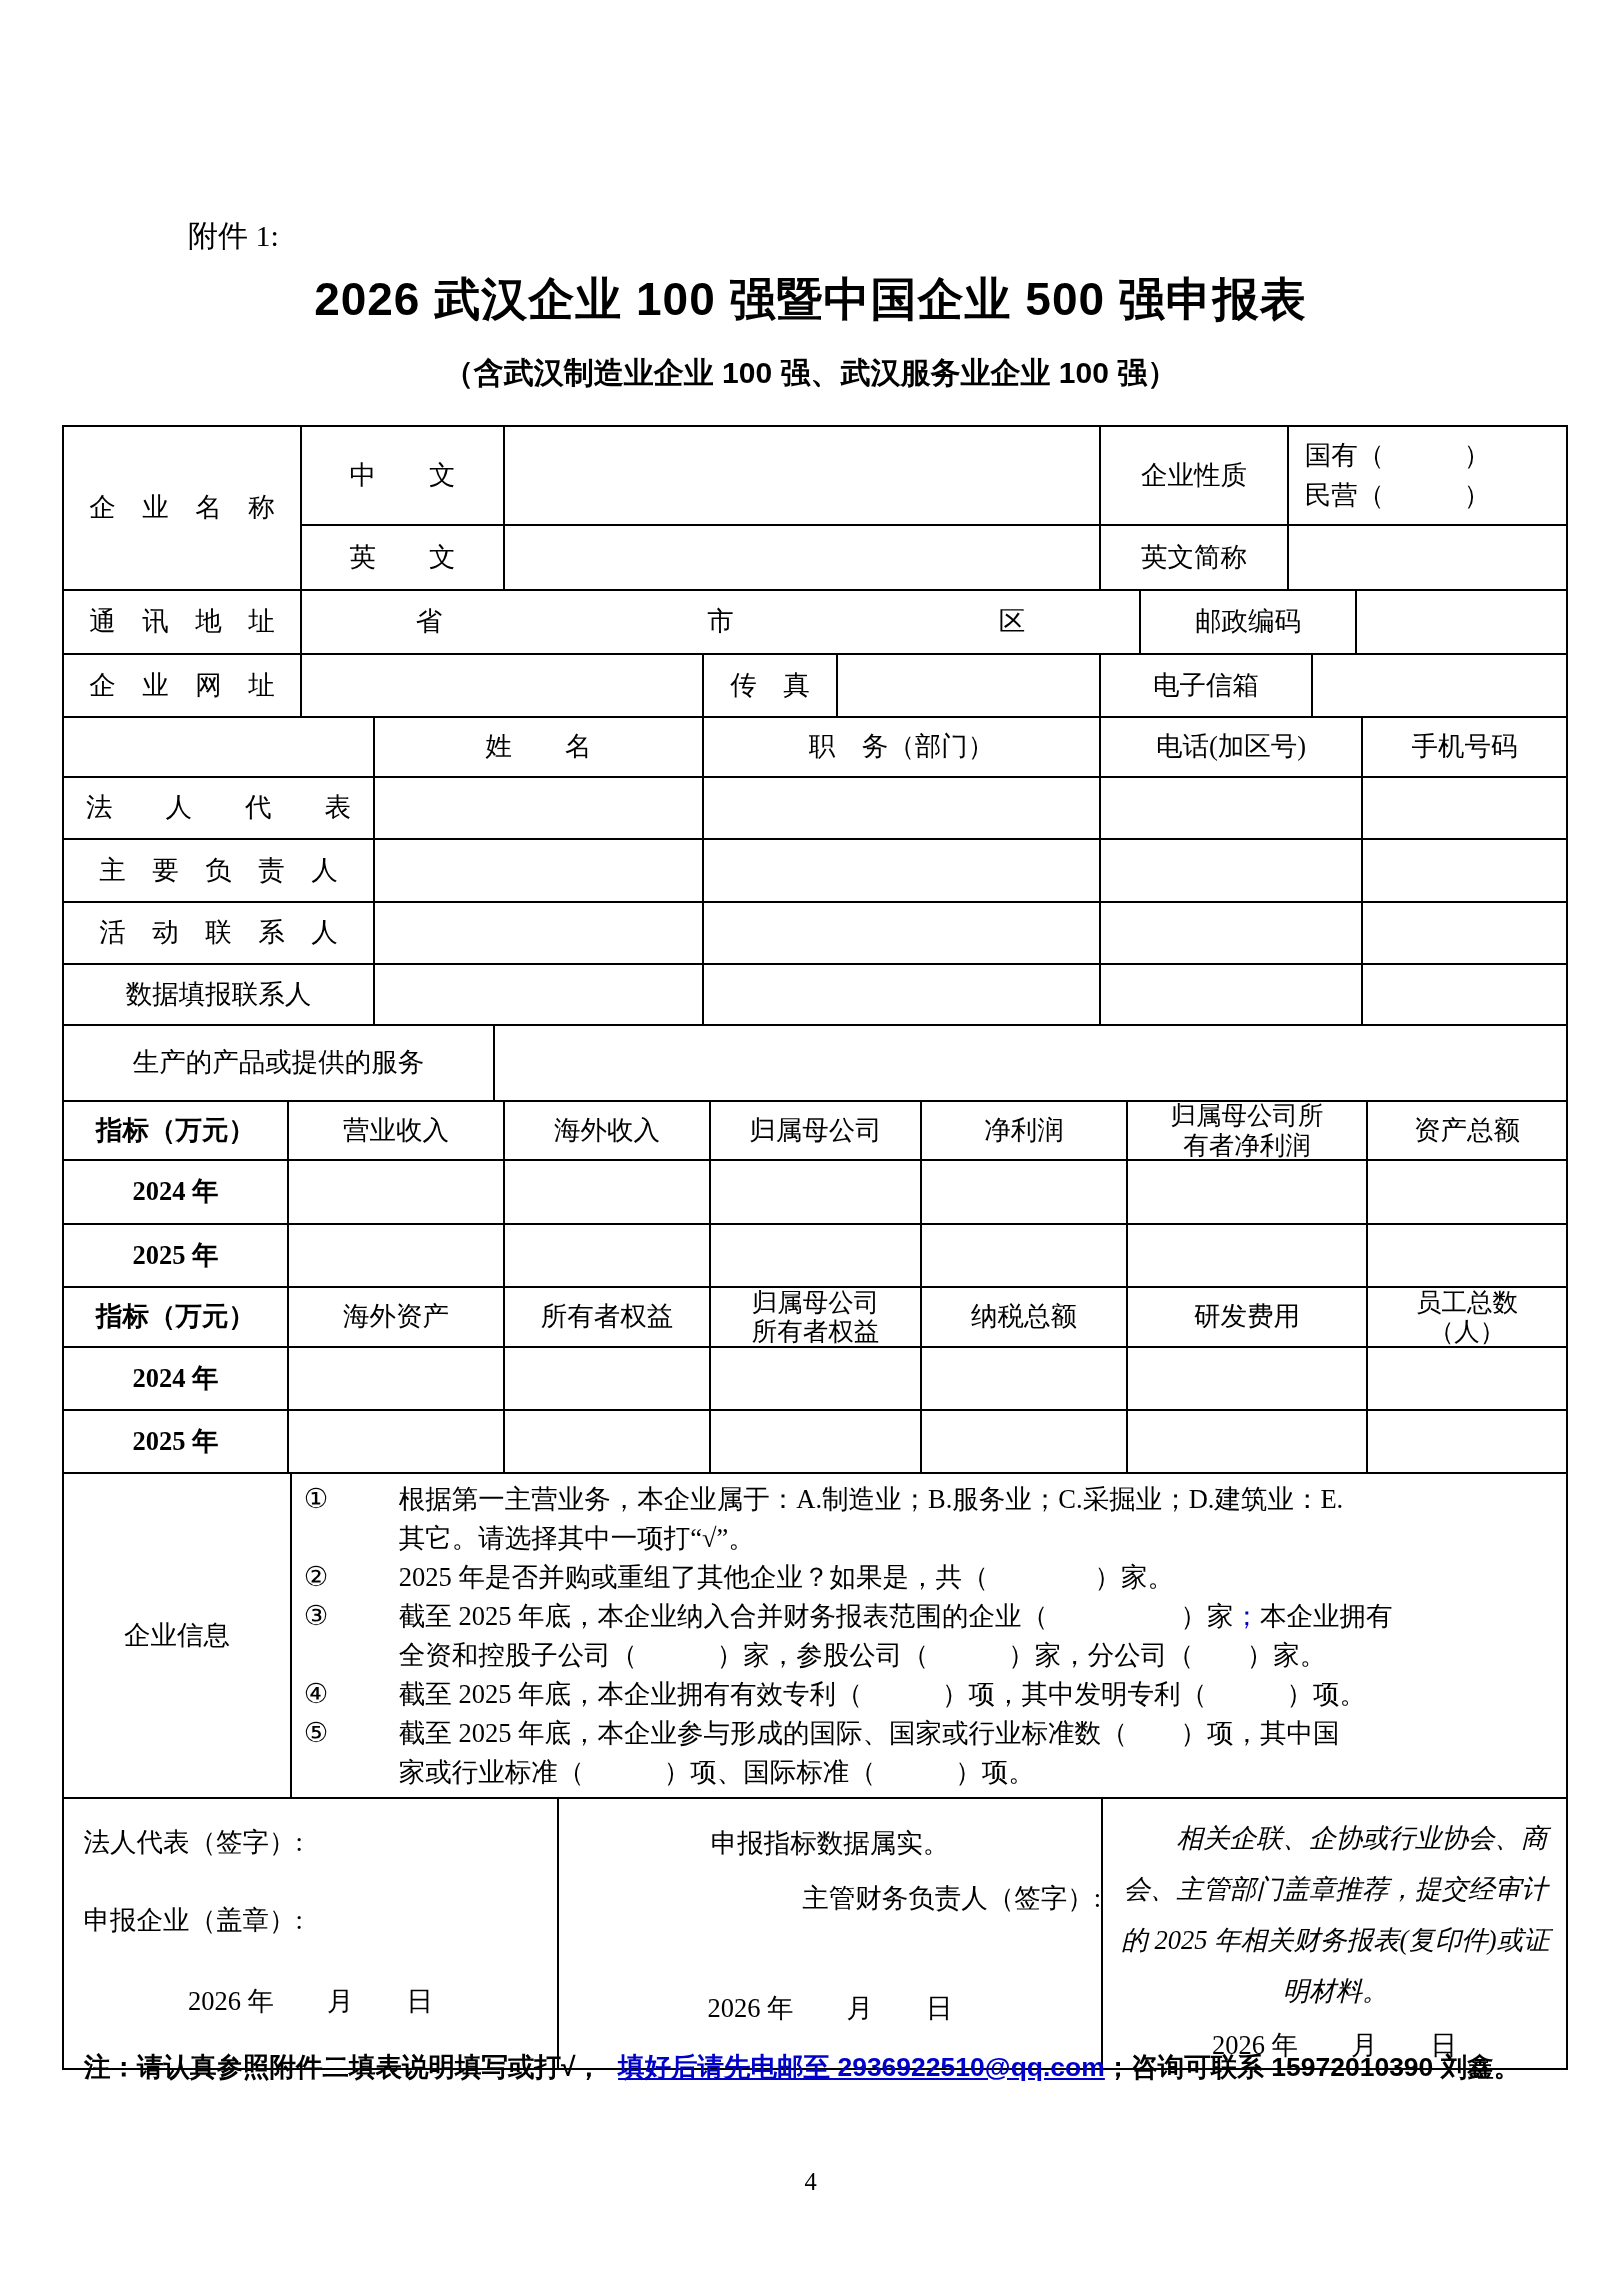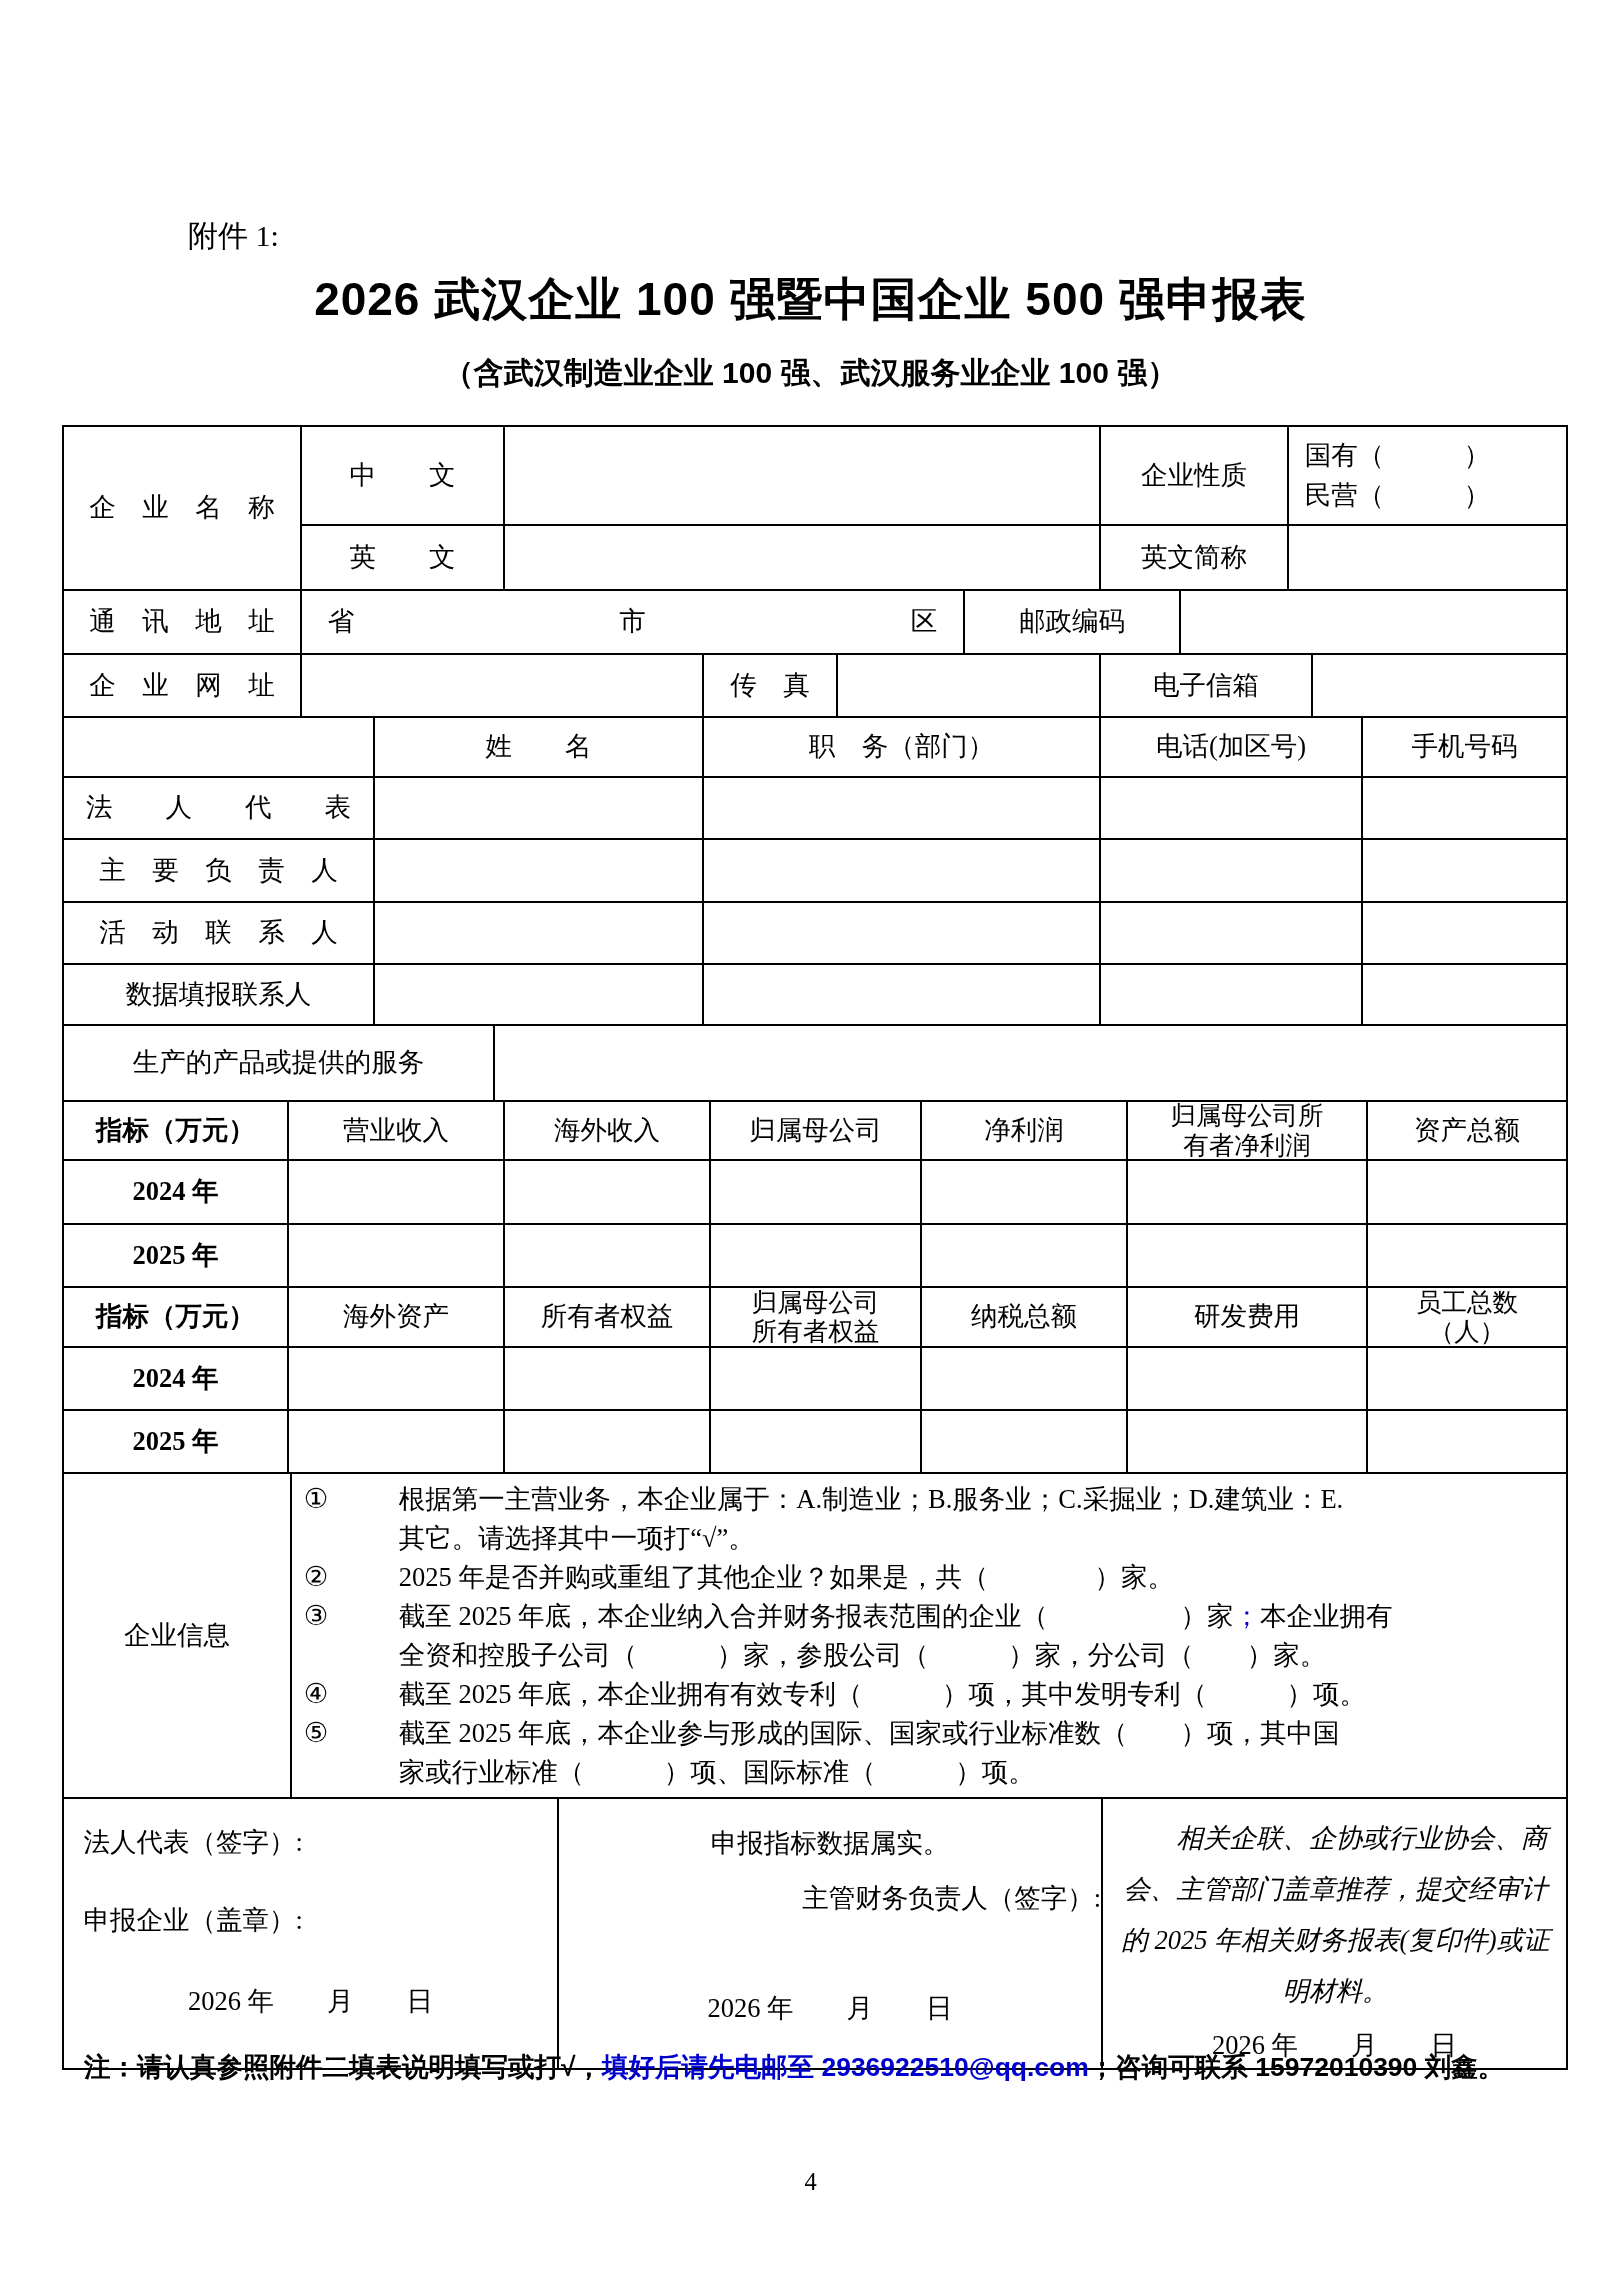--- a/index.html
+++ b/index.html
@@ -43,21 +43,21 @@
   .sig-line-left2{margin:43px 0 0 19.6px;}
   .sig-date{margin-top:45px;text-align:center;}
   .sig-center1{margin-top:27.4px;text-align:center;}
   .sig-center2{margin-top:19px;text-align:right;}
   .sig-date-c{margin-top:74px;text-align:center;}
   .sig-para{margin:13.7px 15.7px 0 17.6px;text-indent:2em;line-height:51px;text-align:center;font-style:italic;}
   .sig-date-r{margin-top:11.8px;text-align:center;}
 
   .note{position:absolute;left:84px;top:2045px;font-size:26.5px;font-weight:bold;
         font-family:"Liberation Sans","DejaVu Sans",sans-serif;}
-  .note .link{color:#0000cc;cursor:pointer;}
+  .note .link{color:#0000cc;text-decoration:underline;cursor:pointer;margin-left:16px;}
   .page-num{position:absolute;left:0;top:2164px;width:100%;text-align:center;font-size:24.5px;}
 </style>
 </head>
 <body>
 
 <div class="page">
 
   <div class="attachment">附件 1:</div>
   <h1 class="doc-title">2026 武汉企业 100 强暨中国企业 500 强申报表</h1>
   <div class="doc-subtitle">（含武汉制造业企业 100 强、武汉服务业企业 100 强）</div>
@@ -92,21 +92,21 @@
           </div>
           <div class="c lastc" style="width:276px"></div>
         </div>
       </div>
     </div>
 
     <div class="trow" style="height:64px">
       <div class="c" style="width:238px">
         <span>通　讯　地　址</span>
       </div>
-      <div class="c" style="width:663px">
+      <div class="c" style="width:839px">
         <span>省　　　　　　　　　　市　　　　　　　　　　区</span>
       </div>
       <div class="c" style="width:216px">
         <span>邮政编码</span>
       </div>
       <div class="c lastc" style="width:276px"></div>
     </div>
 
     <div class="trow" style="height:63px">
       <div class="c" style="width:238px">

